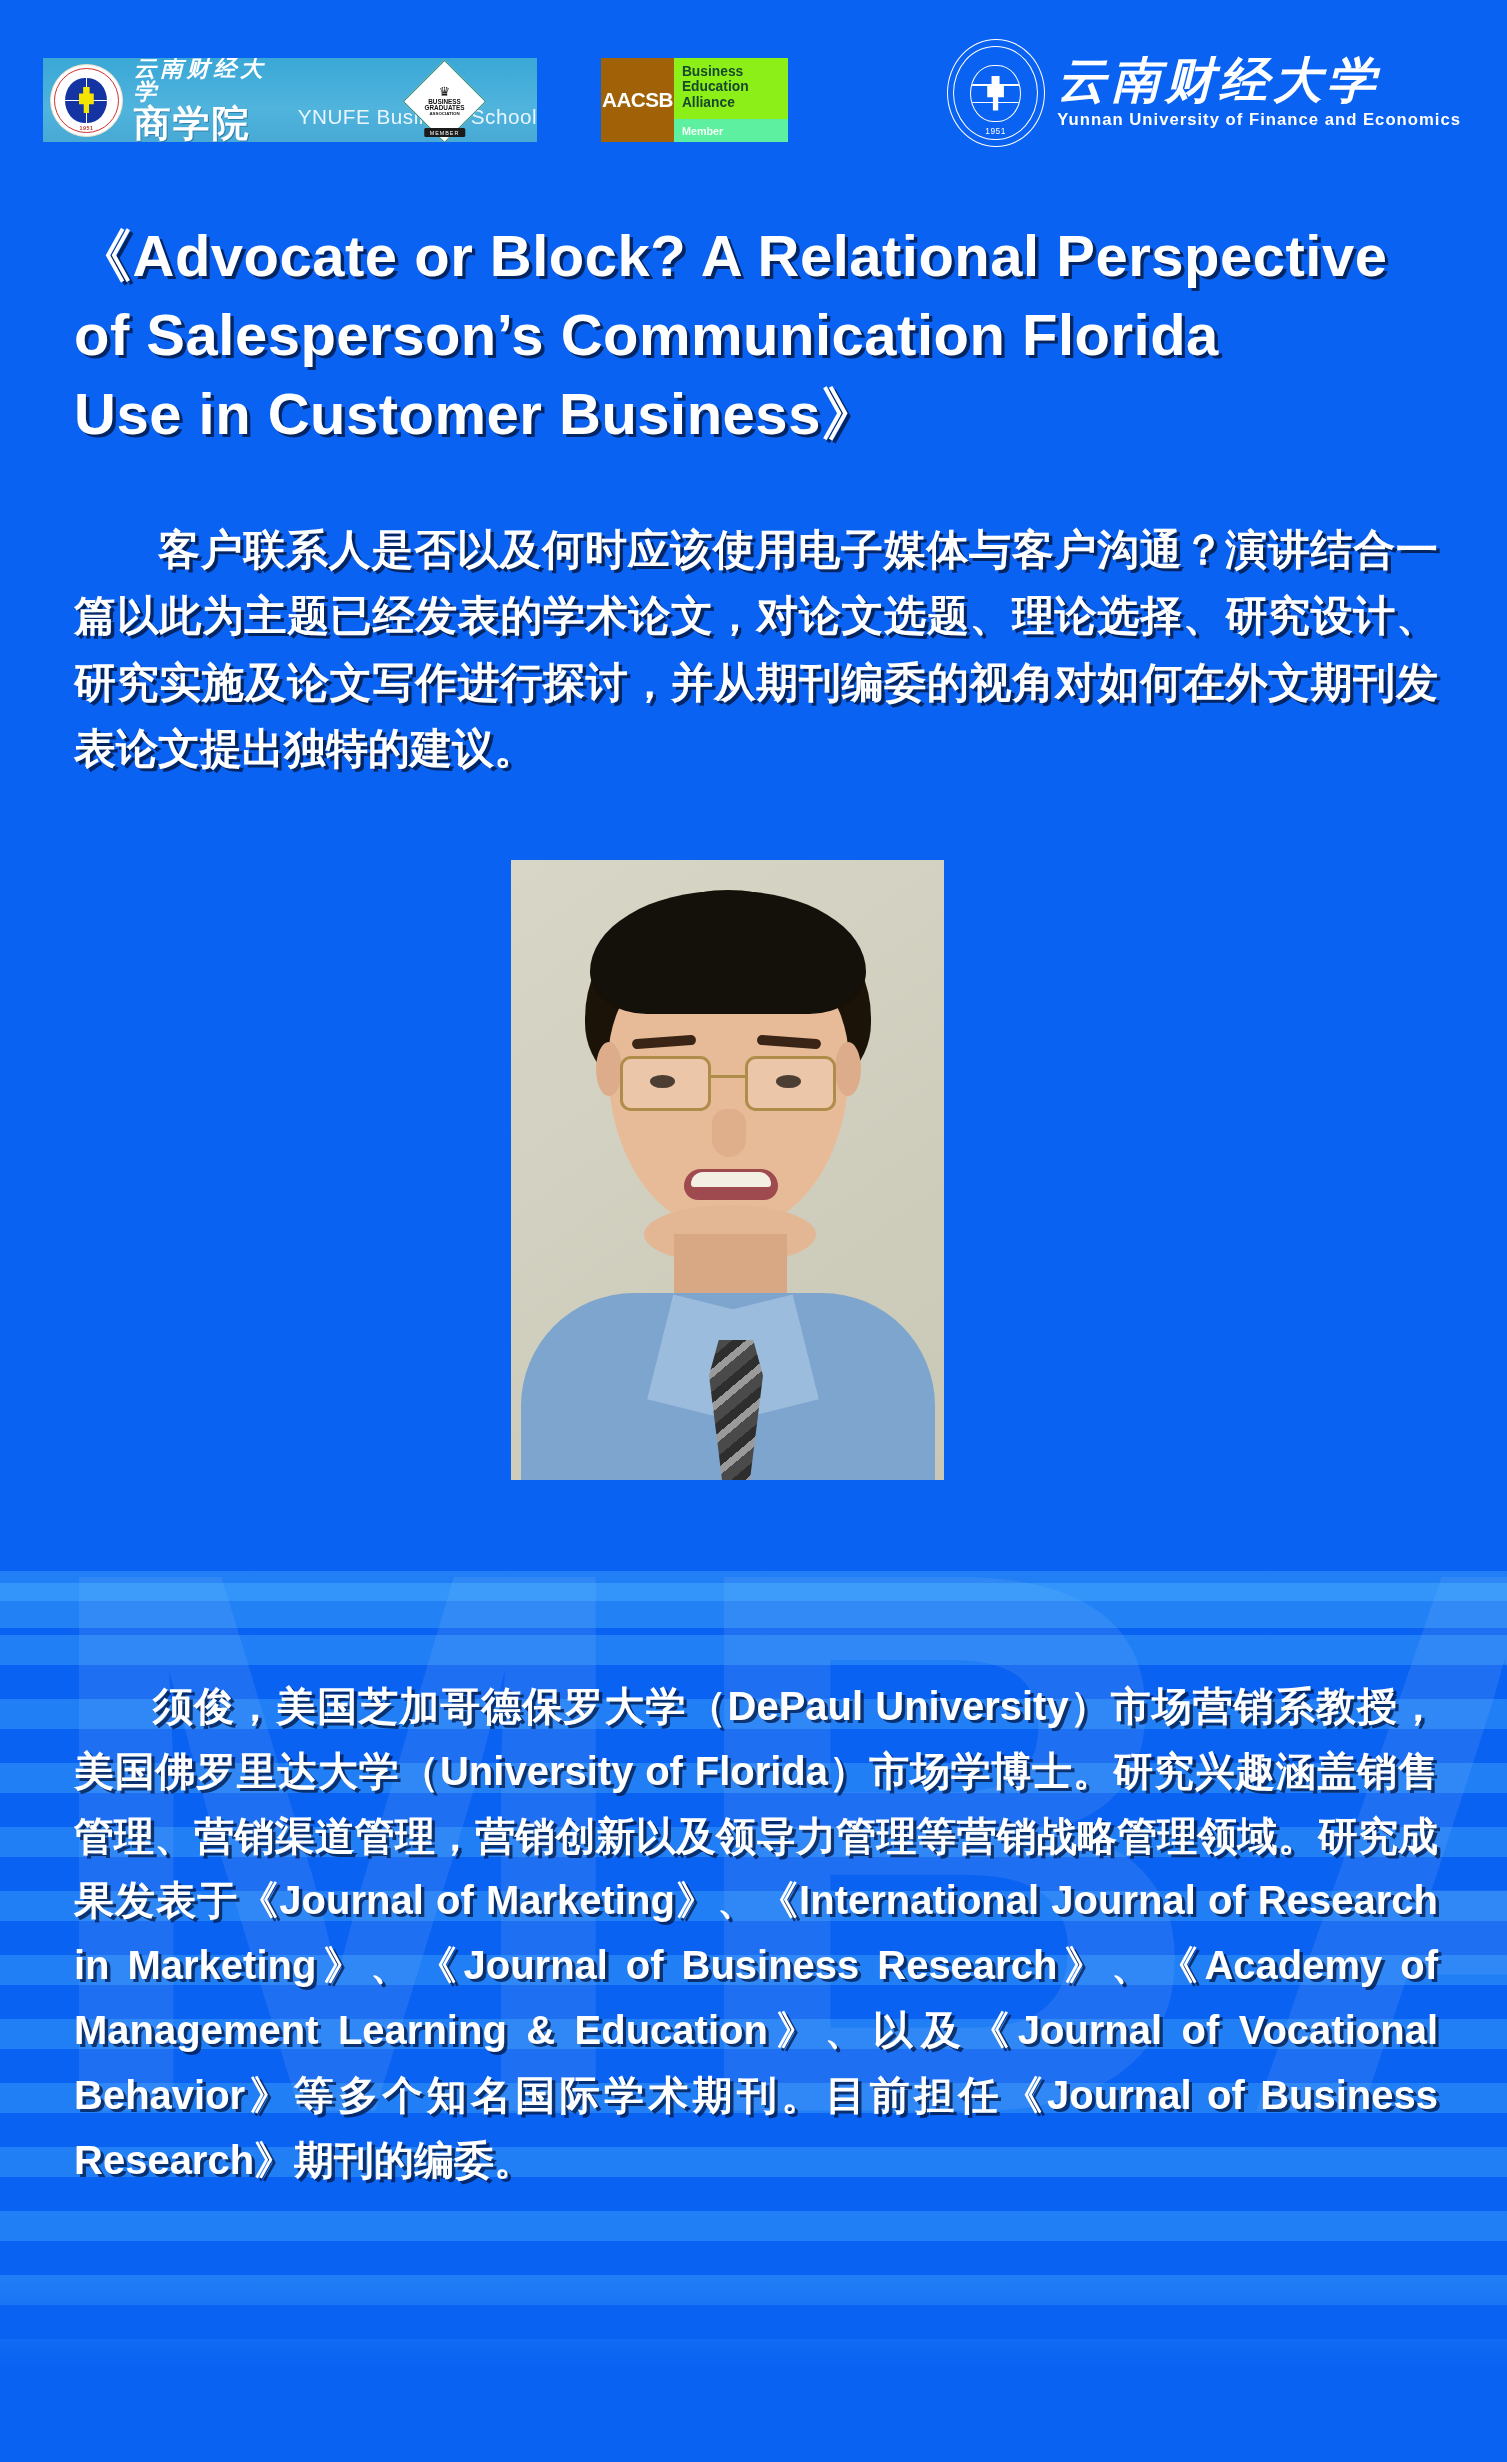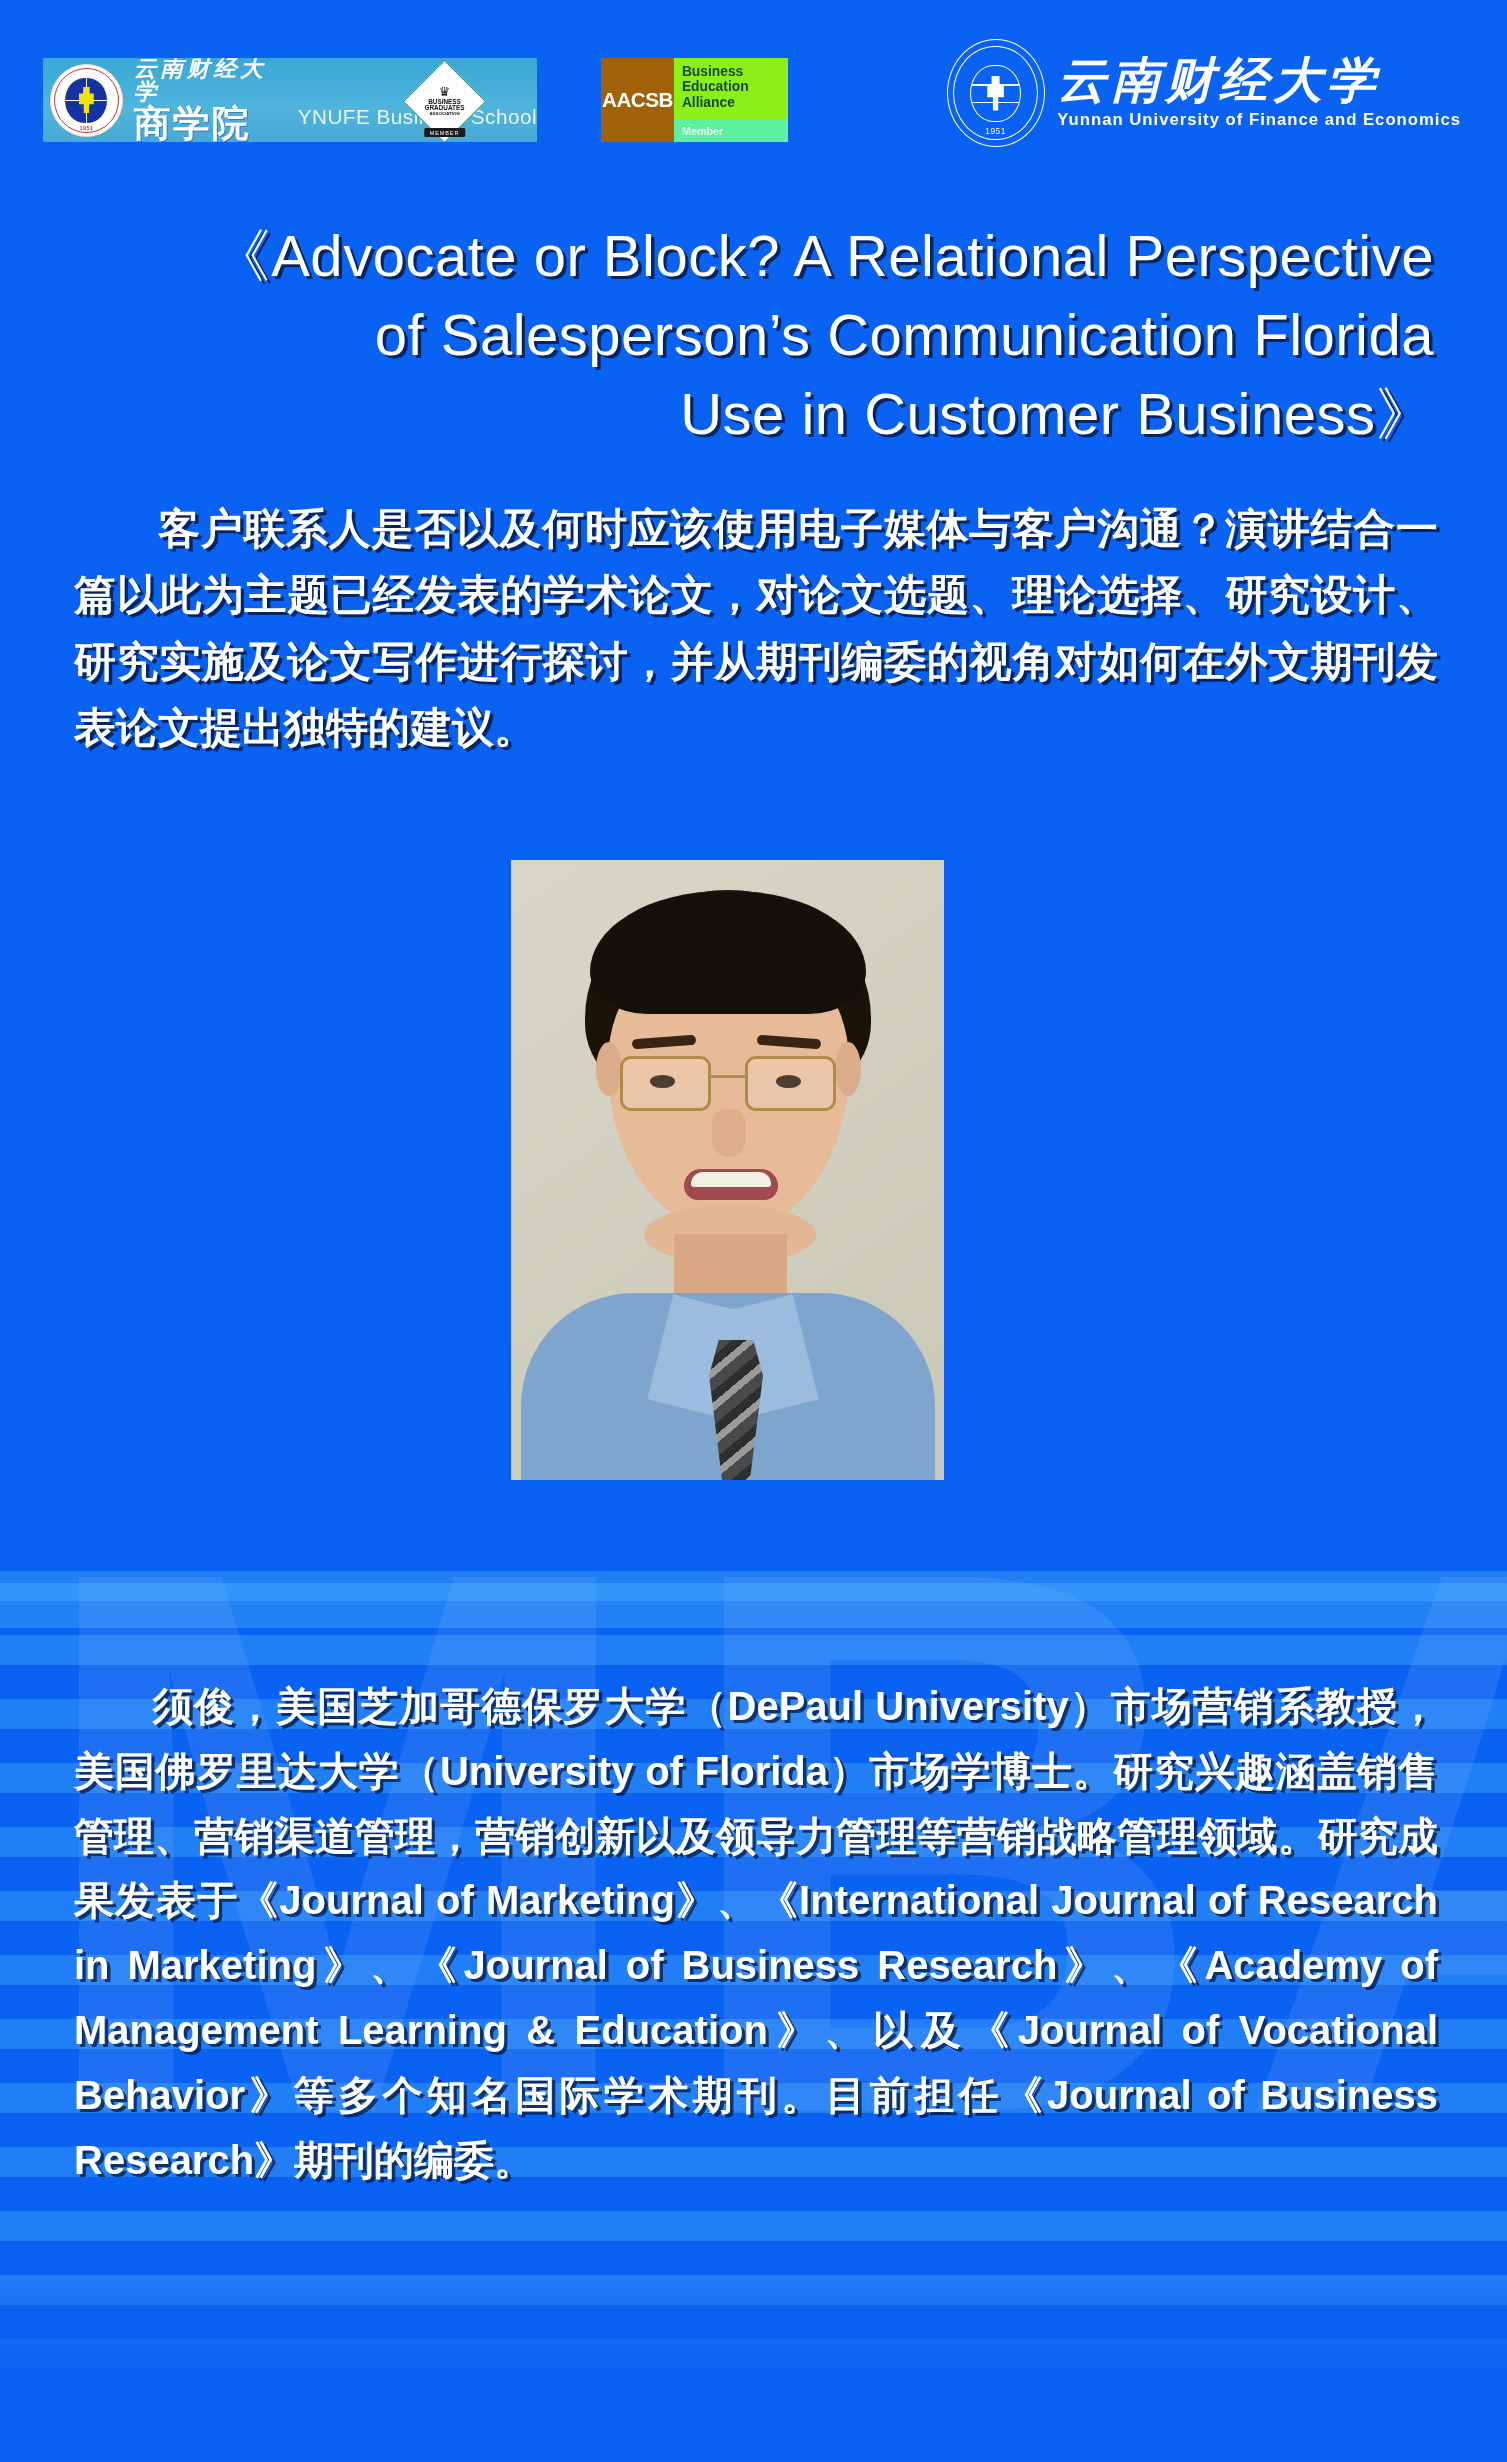--- a/index.html
+++ b/index.html
@@ -187,29 +187,29 @@
     font-size:49px;font-weight:bold;letter-spacing:4.9px;line-height:1;
     font-family:"Liberation Serif","DejaVu Serif",serif;font-style:italic;
   }
   .univ-en{
     font-size:16.7px;letter-spacing:1px;margin-top:4.9px;white-space:nowrap;font-weight:bold;
   }
 
   
   .title{
     position:absolute;left:74px; top:217px; width:1360px;
-    text-align:right;color:#fff;
-    font-size:58px; font-weight:normal;
+    text-align:left;color:#fff;
+    font-size:58px; font-weight:bold;
     line-height:1.36; letter-spacing:0.5px;
     text-shadow:3.4px 3.4px 0 rgba(0,20,60,.78);
   }
 
   
   .abstract{
-    position:absolute;left:74px;top:496px;width:1364px;
+    position:absolute;left:74px;top:517px;width:1364px;
     color:#fff;font-size:42px;font-weight:bold;line-height:1.58;
     text-indent:84px;text-align:justify;
     text-shadow:3.4px 3.4px 0 rgba(0,20,60,.78);
   }
 
   
   .photo-frame{
     position:absolute;left:511px;top:860px;width:433px;height:620px;
     background:#d9d6c6;overflow:hidden;
   }

